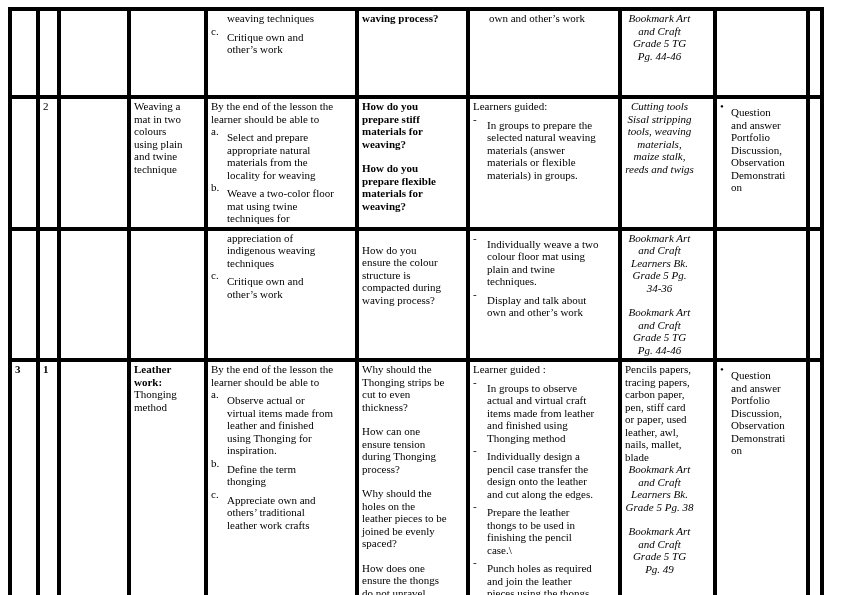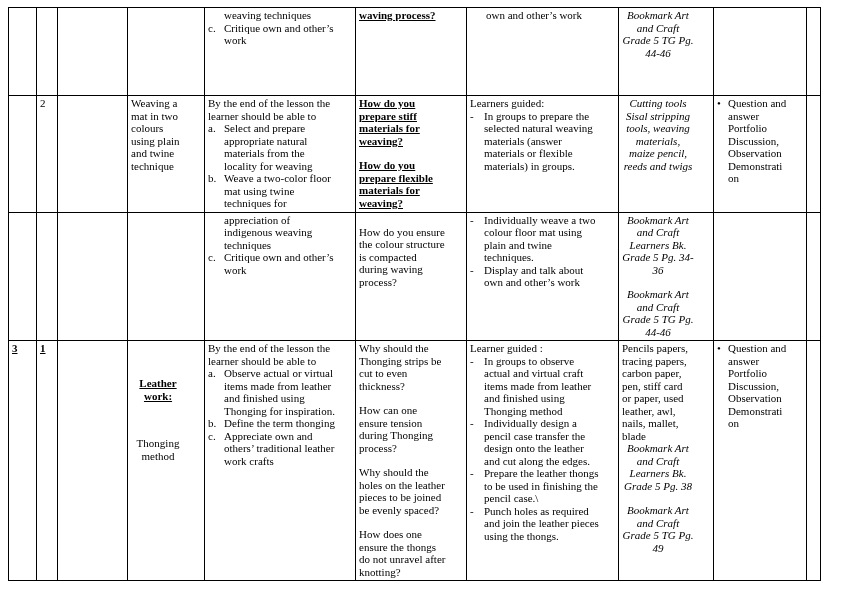--- a/index.html
+++ b/index.html
@@ -8,33 +8,33 @@
     background:#ffffff;color:#000;
     font-family:"Liberation Serif","DejaVu Serif",serif;
     font-size:11px;line-height:12.5px;
   }
   .page{position:absolute;inset:0;background:#ffffff;}
   table.grid{
     border-collapse:collapse;table-layout:fixed;
     position:absolute;left:8px;top:7px;width:812px;
   }
   table.grid td{
-    border:1px solid #000000;
+    border:4px solid #000000;
     vertical-align:top;
     padding:1px 19px 2px 3px;
     overflow:hidden;
     word-wrap:break-word;
   }
-  .b{font-weight:bold;text-decoration:underline;}
+  .b{font-weight:bold;}
   .i{font-style:italic;text-align:center;}
-  .ctr{text-align:center;margin-top:35px;}
+  .ctr{text-align:left;}
   .gap{margin-top:12px;}
   .li{display:flex;align-items:flex-start;}
   .mk{flex:0 0 auto;}
-  .tx{flex:1 1 auto;}
+  .tx{flex:1 1 auto;margin-top:6px;}
   .m-alpha{width:16px;}
   .m-dash{width:14px;}
   .m-bullet{width:11px;}
   .c-alpha{padding-left:16px;}
   .c-bullet{padding-left:11px;}
 </style>
 </head>
 <body>
 
 <div class="page">
@@ -101,21 +101,21 @@
             <div class="gap b">How do you prepare flexible materials for weaving?</div>
           </td>
           <td>
             <div>Learners guided:</div>
             <div class="li">
               <span class="mk m-dash">-</span>
               <span class="tx">In groups to prepare the selected natural weaving materials (answer materials or flexible materials) in groups.</span>
             </div>
           </td>
           <td>
-            <div class="i">Cutting tools Sisal stripping tools, weaving materials, maize pencil, reeds and twigs</div>
+            <div class="i">Cutting tools Sisal stripping tools, weaving materials, maize stalk, reeds and twigs</div>
           </td>
           <td>
             <div class="li">
               <span class="mk m-bullet">•</span>
               <span class="tx">Question and answer</span>
             </div>
             <div class="c-bullet">Portfolio</div>
             <div class="c-bullet">Discussion,</div>
             <div class="c-bullet">Observation</div>
             <div class="c-bullet">Demonstration</div>

